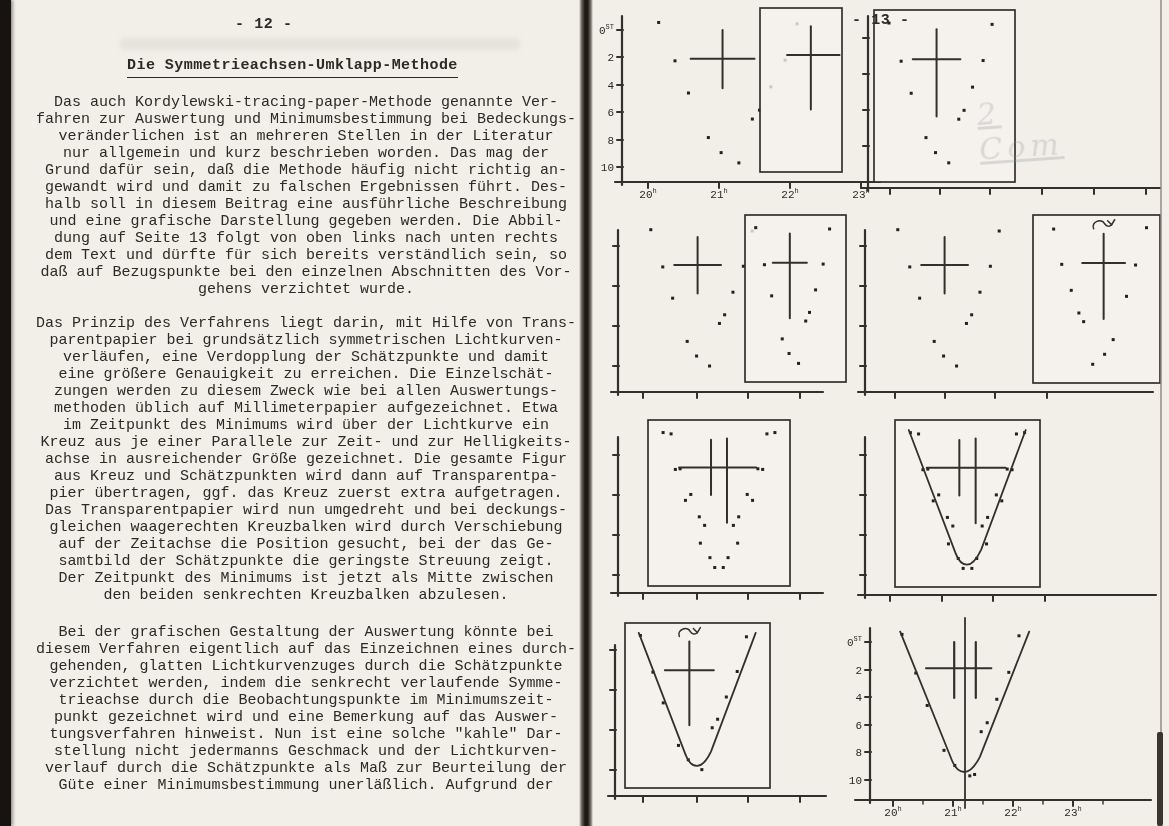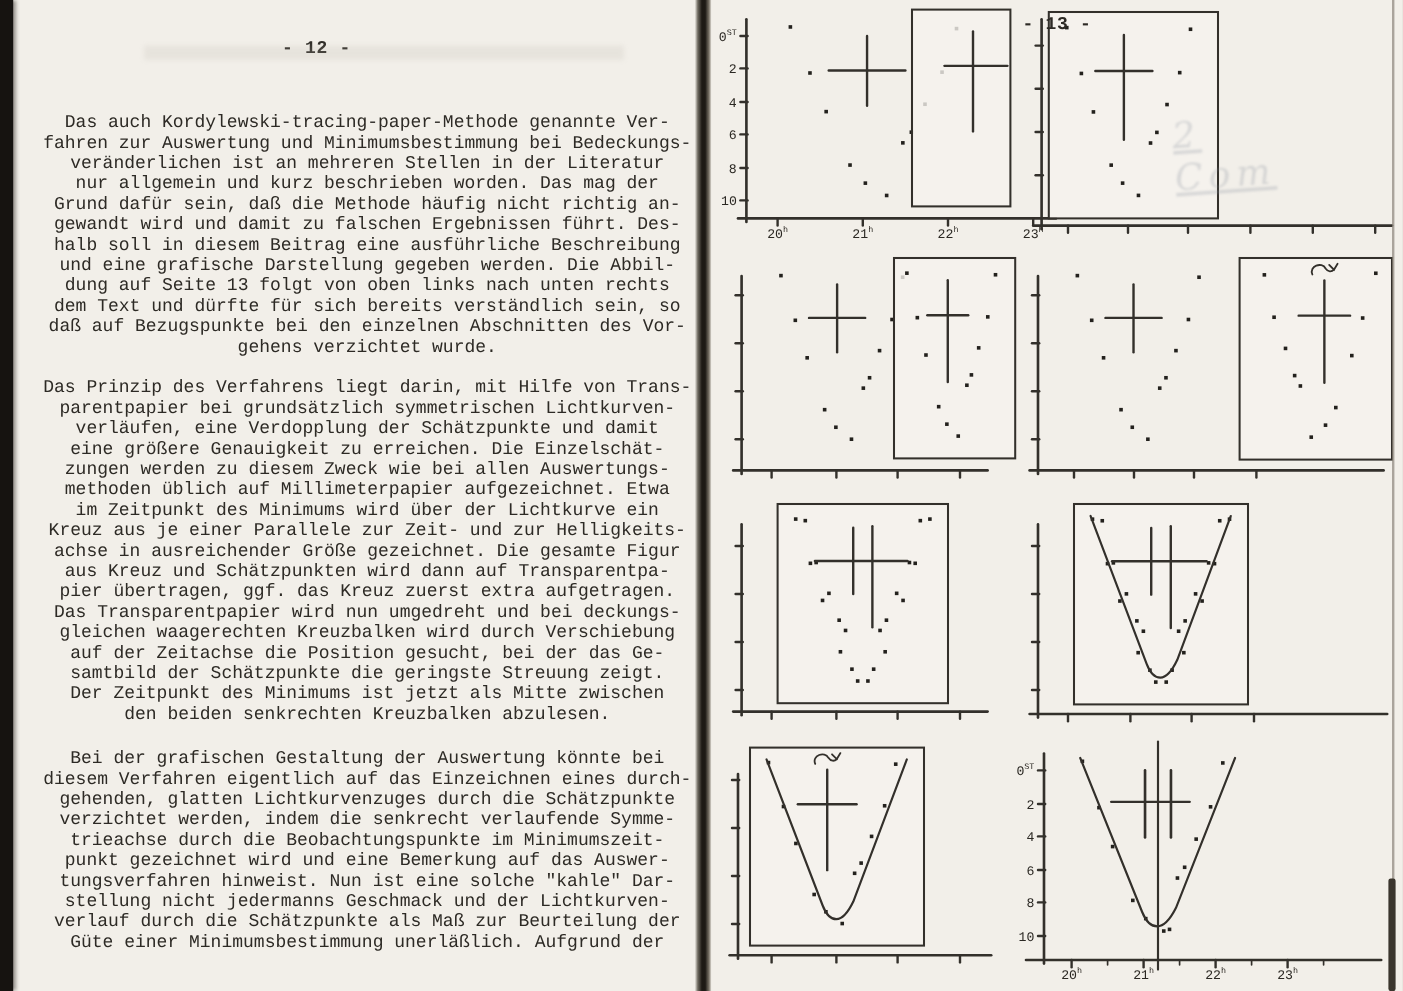--- a/index.html
+++ b/index.html
@@ -8,21 +8,21 @@
   .edge-left{position:absolute;left:0;top:0;width:11px;height:826px;background:#161310;
              box-shadow:2px 0 3px rgba(40,35,28,.45);}
   .gutter{position:absolute;left:579px;top:0;width:14px;height:826px;
           background:linear-gradient(90deg,rgba(140,132,120,0) 0%,#6f6a60 18%,#1d1a15 42%,#1d1a15 62%,#7b7569 85%,rgba(140,132,120,0) 100%);}
   .edge-right{position:absolute;left:1160px;top:0;width:2px;height:826px;background:#8b857a;opacity:.7;}
   .edge-right-low{position:absolute;left:1157px;top:732px;width:6px;height:94px;background:#3a352d;
                   border-radius:2px;filter:blur(.4px);}
   .left-page{position:absolute;left:0;top:0;width:579px;height:826px;}
   .right-page{position:absolute;left:593px;top:0;width:460px;height:826px;}
   .pagenum{position:absolute;font-size:15px;font-weight:bold;letter-spacing:.6px;white-space:pre;}
-  .pagenum-12{left:235px;top:32px;}
+  .pagenum-12{left:235px;top:16px;}
   .pagenum-13{left:259px;top:12px;text-align:center;}
   .doc-title{position:absolute;left:127px;top:57px;font-size:15px;font-weight:bold;letter-spacing:.45px;
              border-bottom:1.6px solid #2d2a25;padding-bottom:3px;white-space:pre;}
   .para{position:absolute;left:36px;font-size:15px;line-height:17px;white-space:pre;letter-spacing:0;text-align:center;}
   .para-1{top:94px;}
   .para-2{top:315px;}
   .para-3{top:624px;}
   .ghost{position:absolute;left:385px;top:94px;font-family:"DejaVu Serif","Liberation Serif",serif;
          font-style:italic;font-size:30px;letter-spacing:5px;color:#8d94a0;opacity:.28;
          text-decoration:underline;transform:rotate(-4deg);filter:blur(.7px);}
@@ -30,20 +30,21 @@
   svg text{font-family:"Liberation Mono","DejaVu Sans Mono",monospace;}
 </style>
 </head>
 <body>
 
 <div class="sheet">
 
   <div class="left-page">
     <div class="pagenum pagenum-12">- 12 -</div>
     <div class="bleed"></div>
+    <div class="doc-title">Die Symmetrieachsen-Umklapp-Methode</div>
     <div class="para para-1">Das auch Kordylewski-tracing-paper-Methode genannte Ver-
 fahren zur Auswertung und Minimumsbestimmung bei Bedeckungs-
 veränderlichen ist an mehreren Stellen in der Literatur
 nur allgemein und kurz beschrieben worden. Das mag der
 Grund dafür sein, daß die Methode häufig nicht richtig an-
 gewandt wird und damit zu falschen Ergebnissen führt. Des-
 halb soll in diesem Beitrag eine ausführliche Beschreibung
 und eine grafische Darstellung gegeben werden. Die Abbil-
 dung auf Seite 13 folgt von oben links nach unten rechts
 dem Text und dürfte für sich bereits verständlich sein, so

